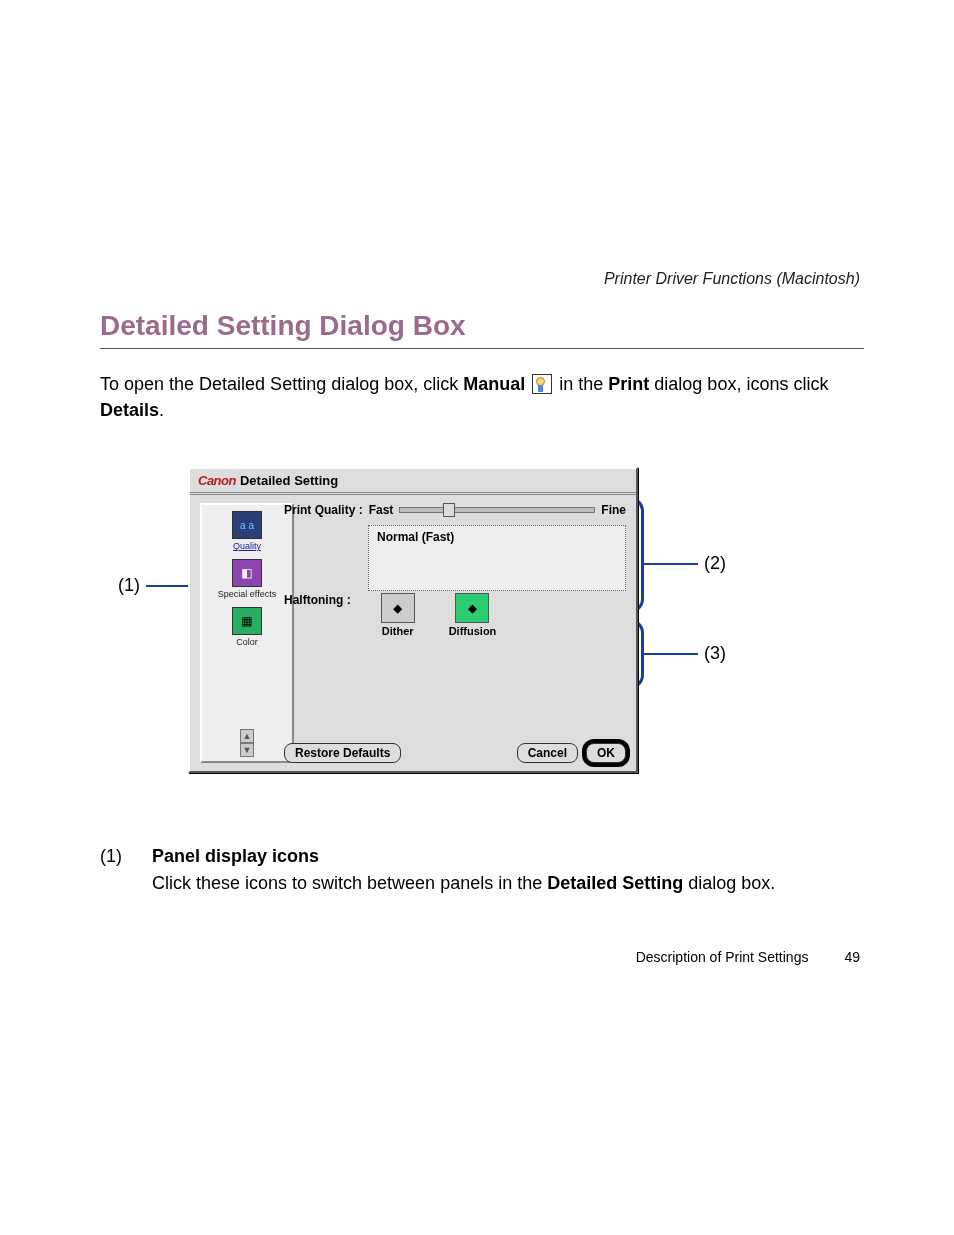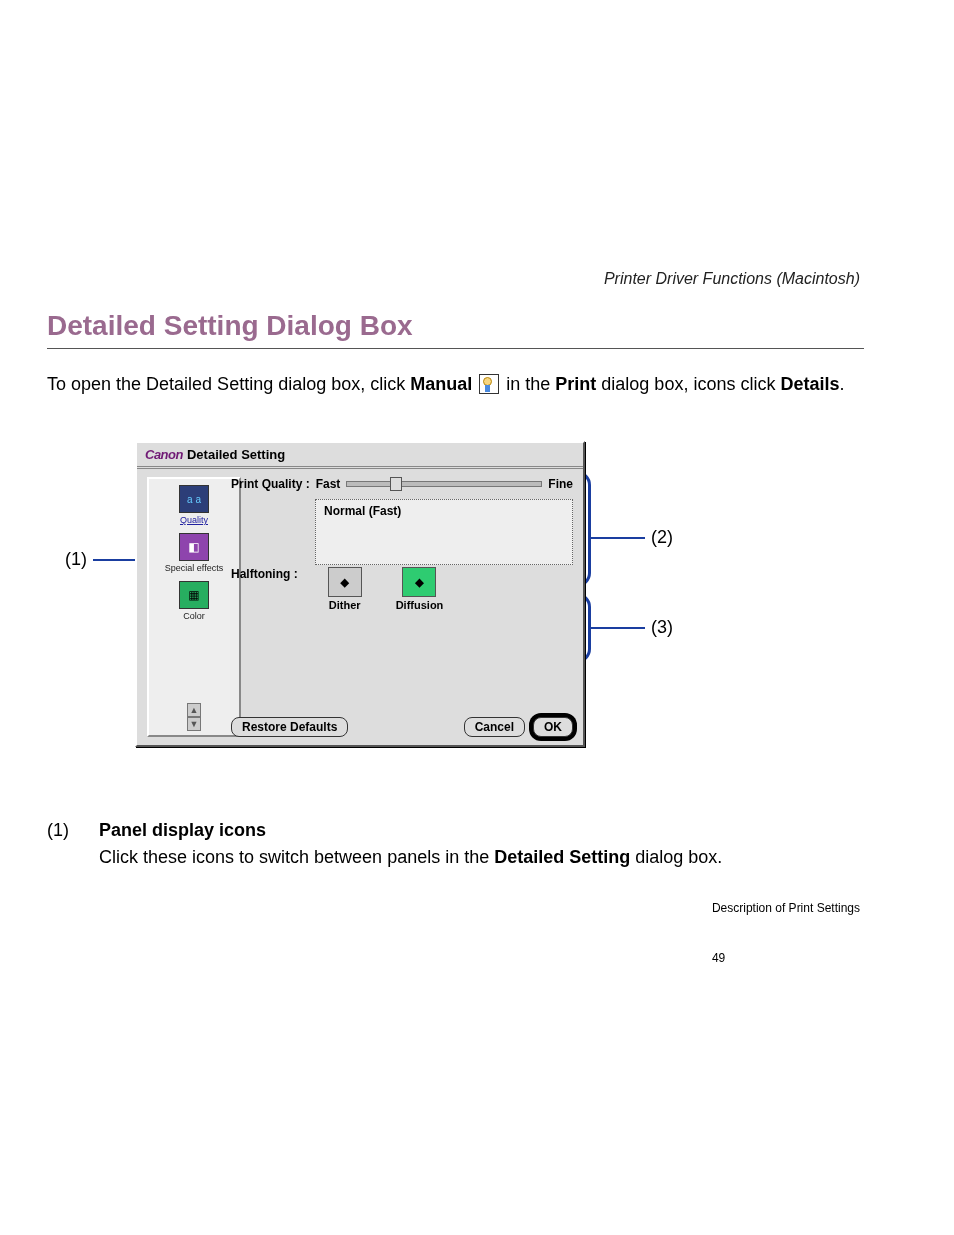--- a/index.html
+++ b/index.html
@@ -6,21 +6,21 @@
   body {
     margin: 0;
     background: #fff;
     font-family: Arial, Helvetica, sans-serif;
     color: #000;
     width: 954px;
     height: 1235px;
     position: relative;
   }
   .page {
-    padding: 270px 90px 0 47px;
+    padding: 270px 90px 0 100px;
     position: relative;
   }
   .breadcrumb {
     text-align: right;
     font-style: italic;
     font-size: 16px;
     color: #222;
     margin-bottom: 22px;
     padding-right: 4px;
   }
@@ -91,21 +91,21 @@
     display: flex;
     align-items: center;
     gap: 4px;
     padding: 4px 8px;
     border-bottom: 3px double #888;
     font-size: 13px;
     font-weight: bold;
   }
   .canon-logo {
     font-style: italic;
-    color: #701a75;
+    color: #b91c1c;
     font-weight: bold;
     letter-spacing: -0.5px;
   }
   .dlg-body {
     position: relative;
     padding: 8px;
     height: calc(100% - 26px);
   }
   .panel-strip {
     position: absolute;
@@ -285,25 +285,24 @@
     line-height:1.5;
   }
   .desc-row .num{ min-width:34px; }
   .desc-row .bold{ font-weight:bold; }
   .desc-row .body > :first-child{ margin-top:0; }
 
   .footer{
     position:absolute;
     right:94px;
     bottom:270px;
-    font-size:12px;
+    font-size:14px;
     display:flex;
     gap:36px;
     align-items:baseline;
-    flex-direction:column;
   }
 </style>
 </head>
 <body>
 
 <div class="page">
 
   <div class="breadcrumb">Printer Driver Functions (Macintosh)</div>
 
   <h1 class="title">Detailed Setting Dialog Box</h1>

